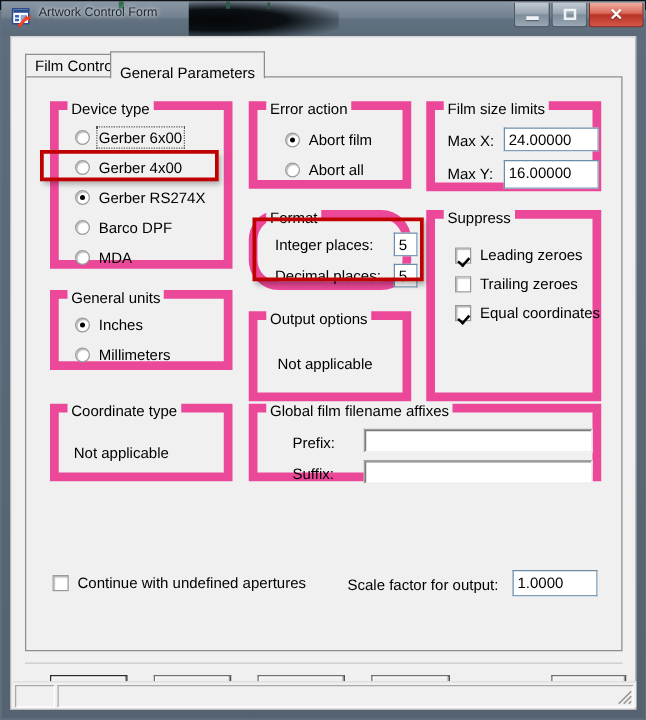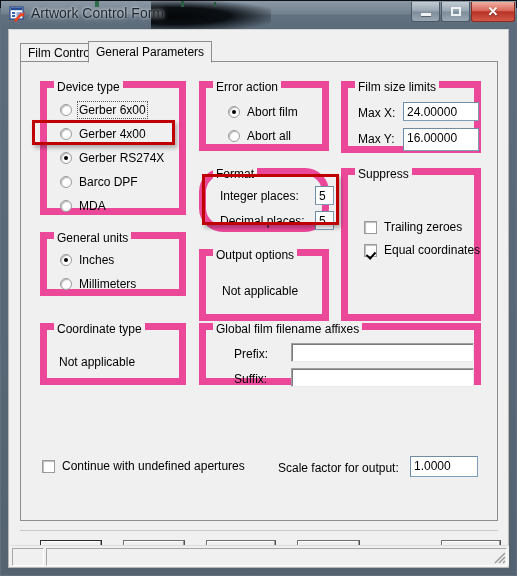--- a/index.html
+++ b/index.html
@@ -76,21 +76,21 @@
     overflow: hidden;
   }
   #title-icon {
     position: absolute;
     left: 8px; top: 5px;
     width: 17px; height: 17px;
   }
   #title-text {
     position: absolute;
     left: 30px; top: 4px;
-    font-size: 14px;
+    font-size: 10px;
     color: #1d2733;
     text-shadow: 0 0 3px rgba(255,255,255,0.75), 0 0 6px rgba(255,255,255,0.55);
     white-space: nowrap;
     font-family: "Liberation Sans", sans-serif;
   }
   
   .wbtn {
     position: absolute;
     top: 1px;
     height: 20px;
@@ -165,21 +165,21 @@
     cursor: default;
     font-family: "Liberation Sans", sans-serif;
   }
   .tab.active {
     top: 0px;
     height: 22px;
     background: #f0f0f0;
     border: 1px solid #8d8d8d;
     border-bottom: 1px solid #f0f0f0;
     z-index: 3;
-    padding-top: 3px;
+    padding-top: 9px;
   }
   #tab-film { left: 0px; }
   #tab-general { left: 68px; }
 
   #tabpage {
     position: absolute;
     left: 11px; top: 31px;
     width: 478px; height: 460px;
     border: 1px solid #8d8d8d;
     border-top: 1px solid #8d8d8d;
@@ -506,20 +506,24 @@
       <div class="group" style="left:320px; top:19px; width:140px; height:72px;">
         <div class="glabel">Film size limits</div>
         <div class="static-text" style="left:10px; top:18px;">Max X:</div>
         <div class="field" style="left:55px; top:14px; width:76px; height:19px;">24.00000</div>
         <div class="static-text" style="left:10px; top:44px;">Max Y:</div>
         <div class="field" style="left:55px; top:40px; width:76px; height:23px;">16.00000</div>
       </div>
 
       <div class="group" style="left:320px; top:106px; width:140px; height:153px;">
         <div class="glabel">Suppress</div>
+        <div class="check-row" style="left:16px; top:22px;">
+          <div class="checkbox checked"></div>
+          <div class="check-label">Leading zeroes</div>
+        </div>
         <div class="check-row" style="left:16px; top:45px;">
           <div class="checkbox"></div>
           <div class="check-label">Trailing zeroes</div>
         </div>
         <div class="check-row" style="left:16px; top:68px;">
           <div class="checkbox checked"></div>
           <div class="check-label">Equal coordinates</div>
         </div>
       </div>
 

